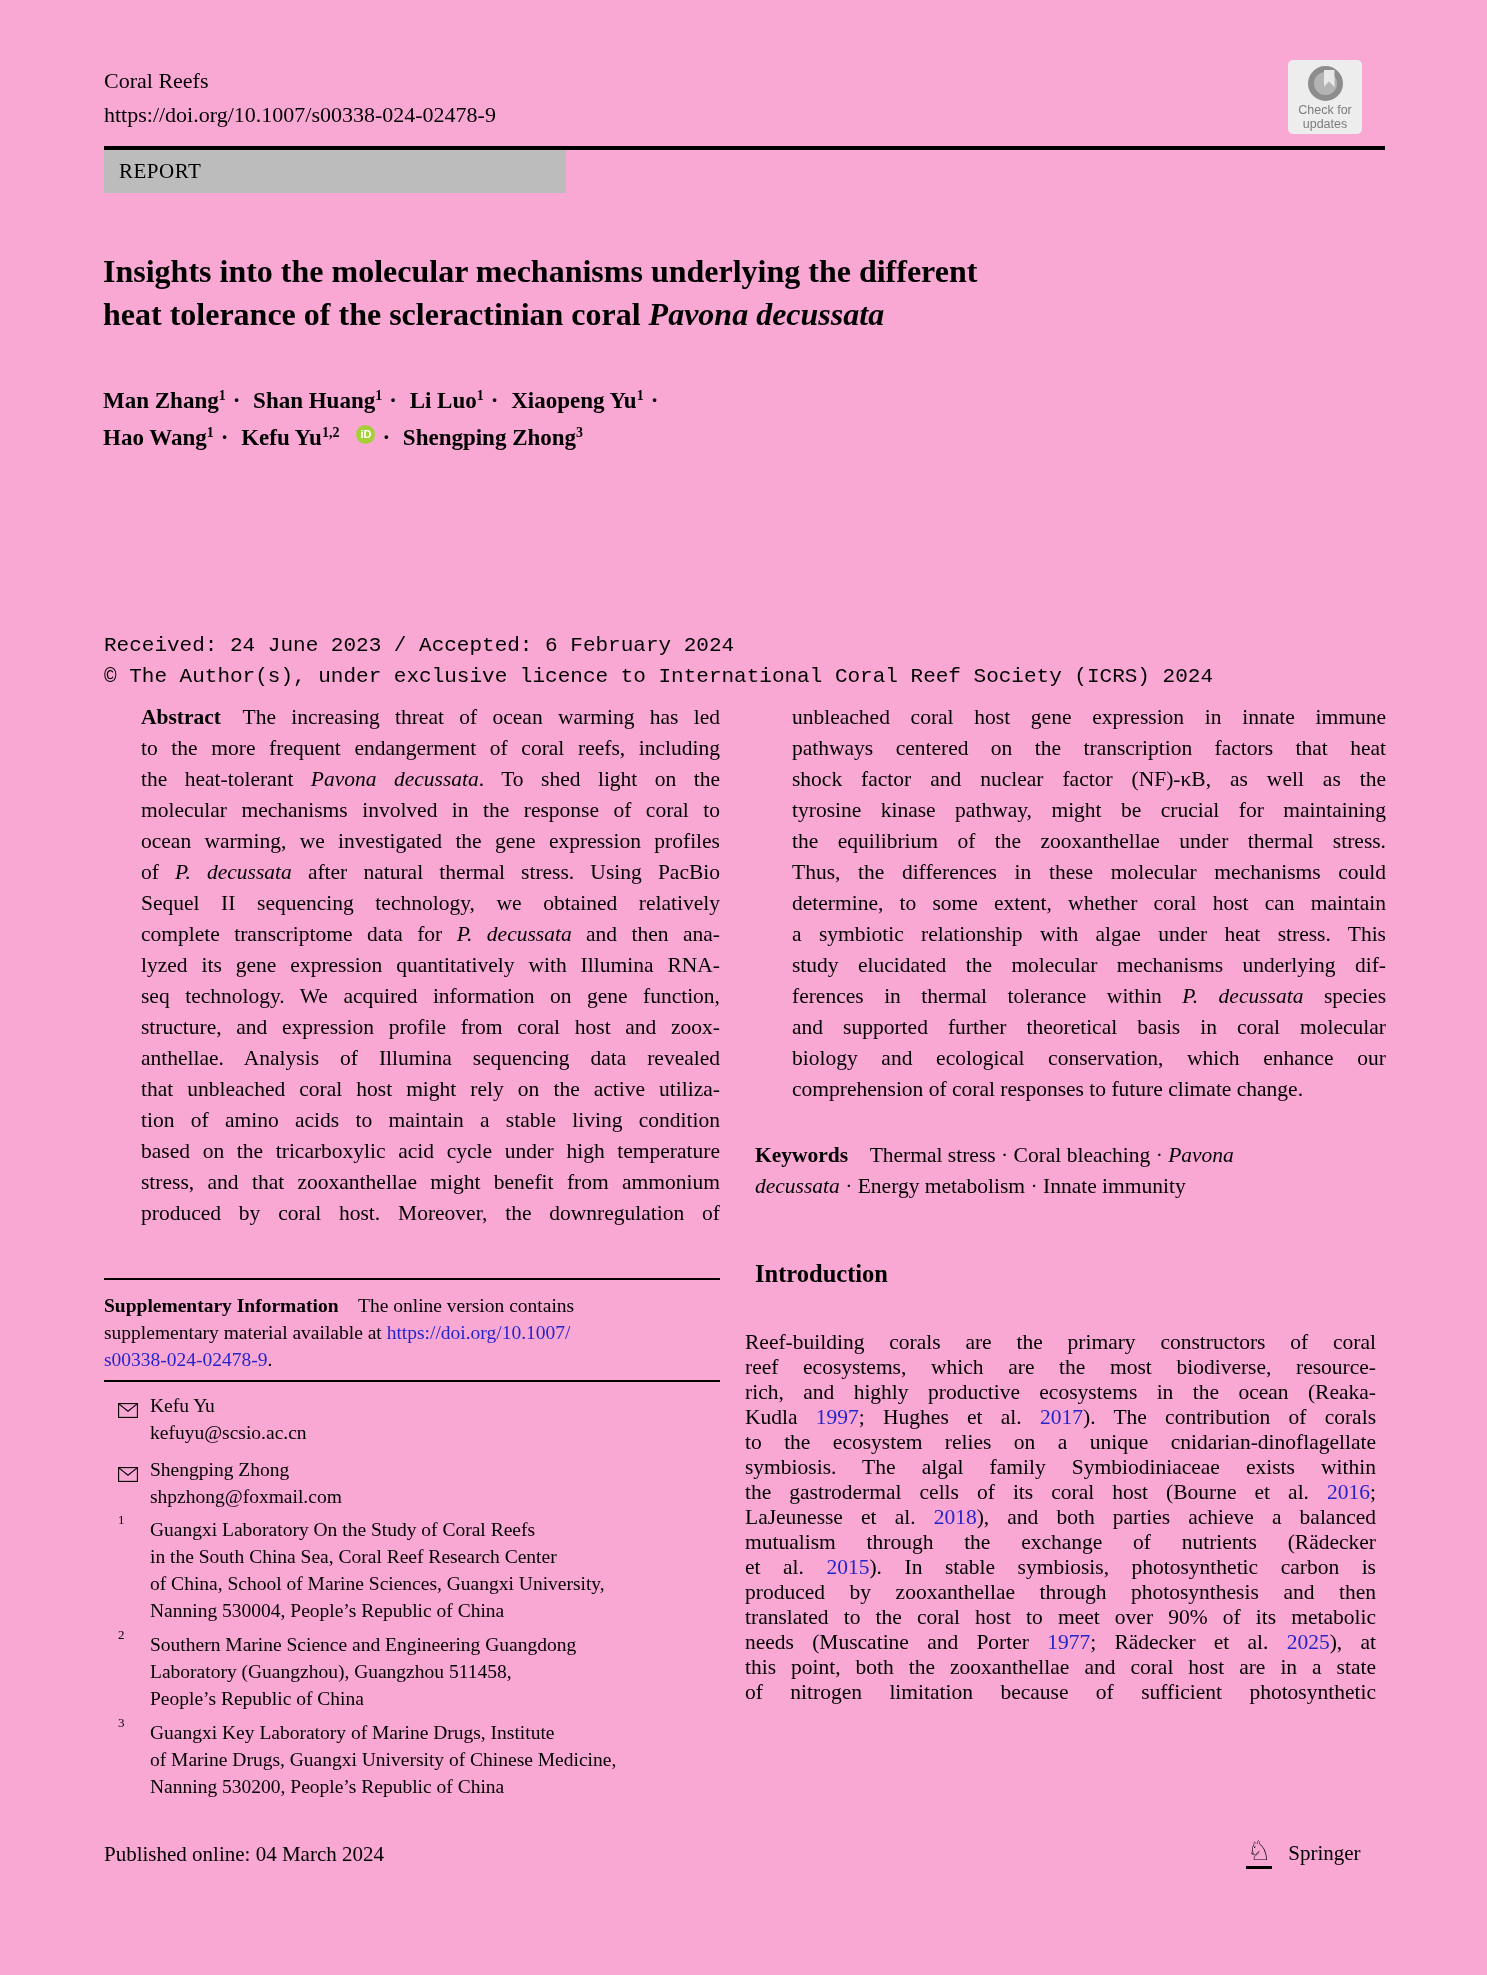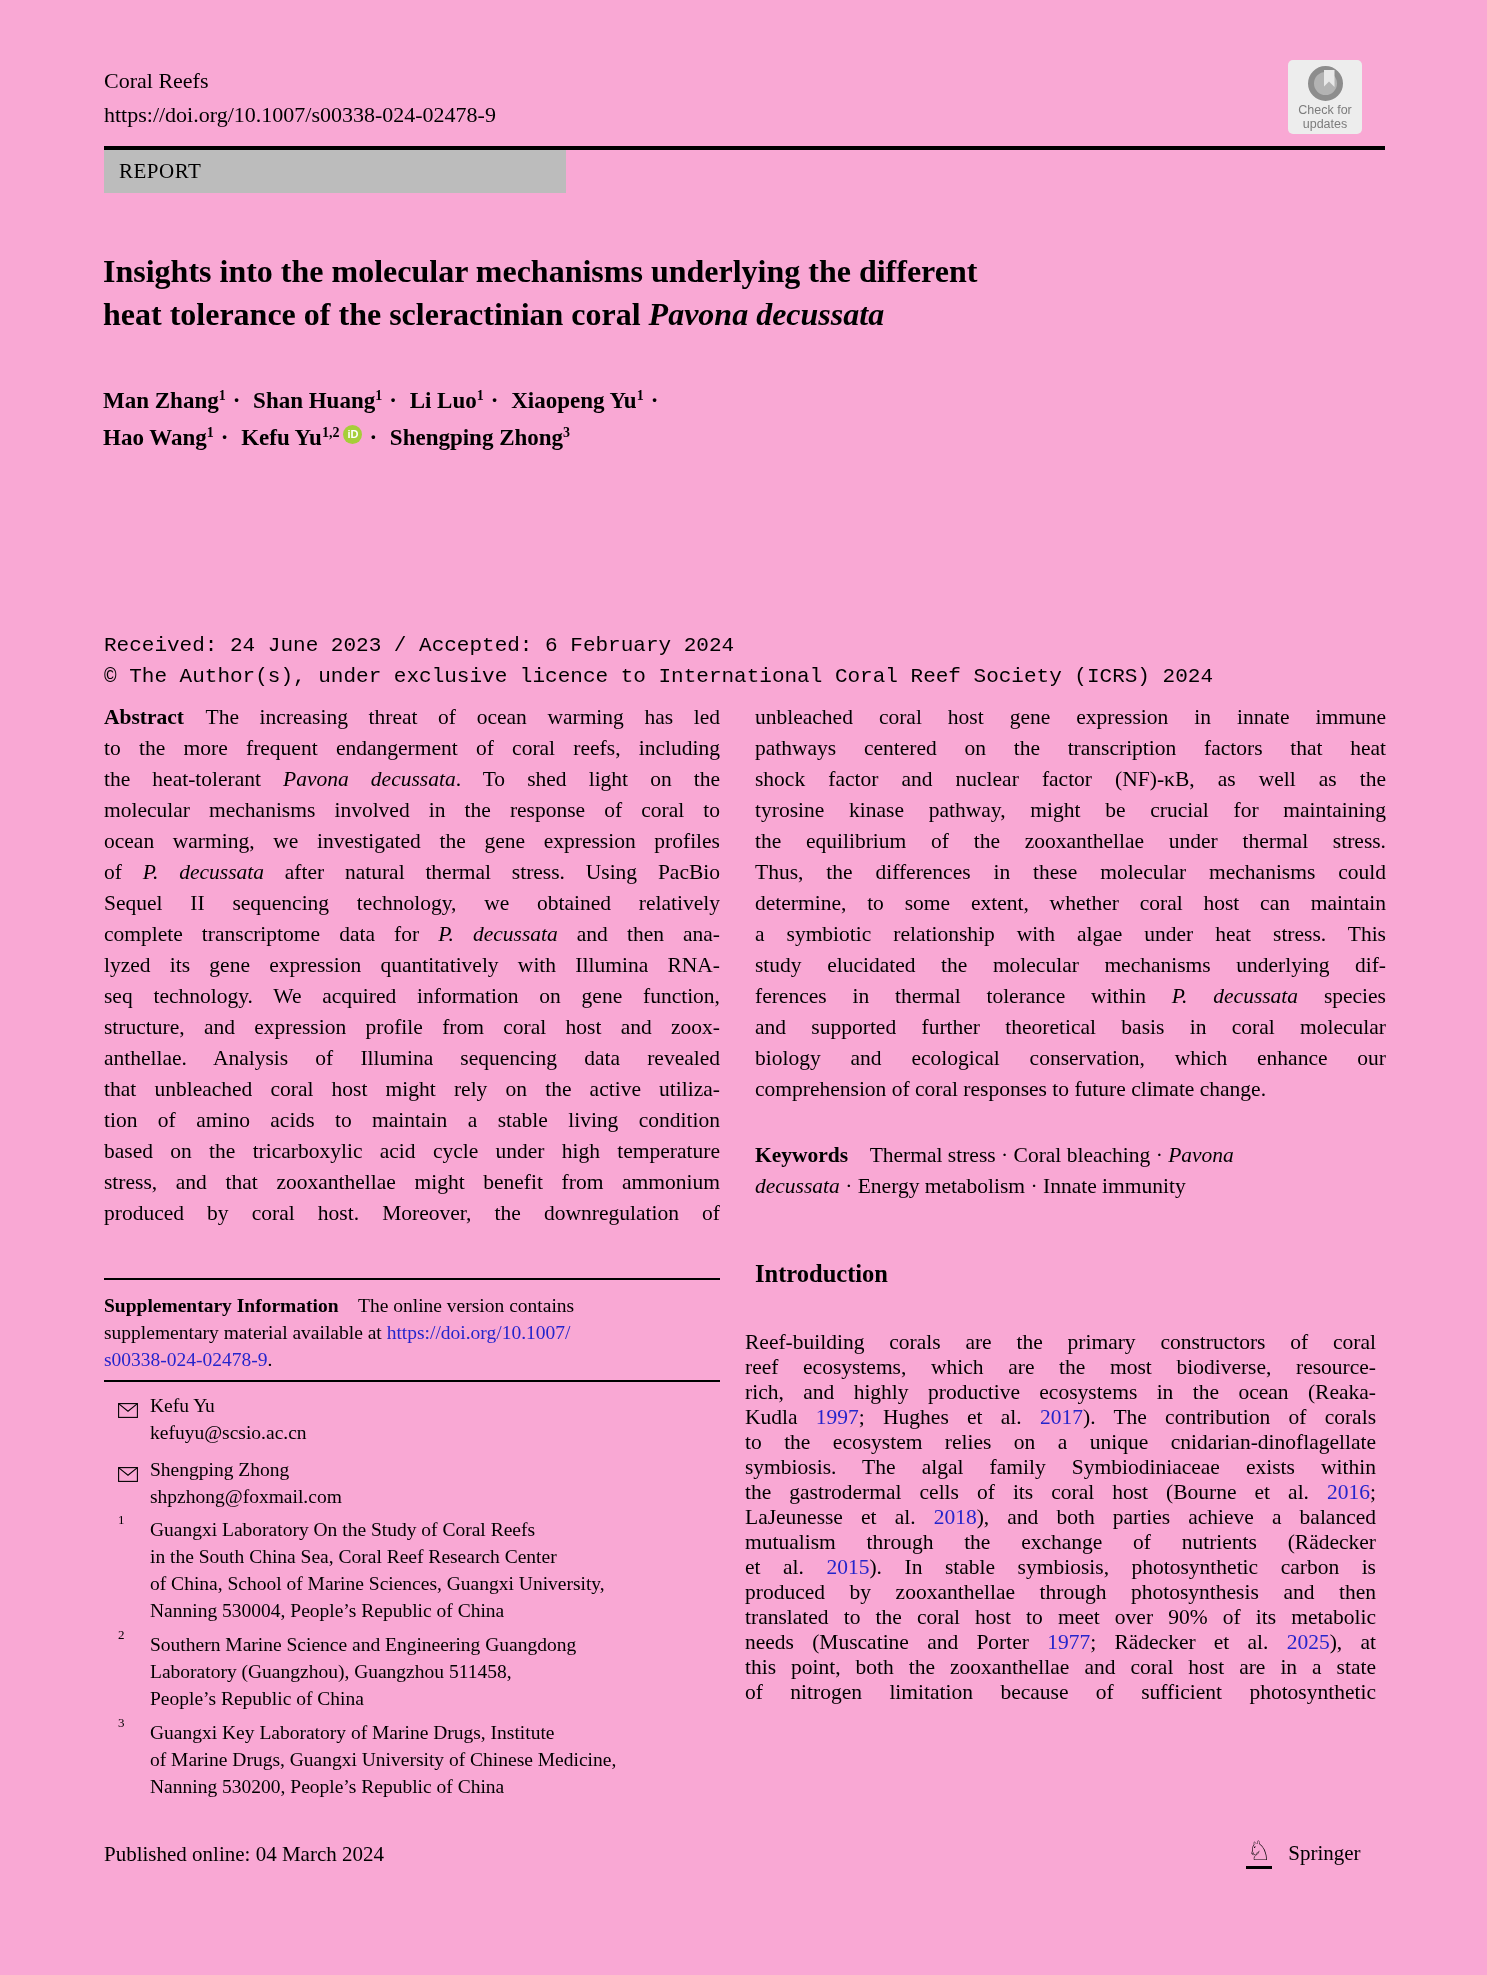--- a/index.html
+++ b/index.html
@@ -25,25 +25,25 @@
   .thick-rule{left:104px;top:146px;width:1281px;height:4px;background:#000;}
   .report-box{left:104px;top:150px;width:462px;height:43px;background:var(--report-bg,#bcbcbc);}
   .report-box span{display:block;line-height:43px;padding-left:15px;font-size:21px;letter-spacing:.5px;}
   
   .title{left:103px;top:250px;width:1180px;font-size:32px;font-weight:bold;line-height:43px;}
   .authors{left:103px;top:384px;width:900px;font-size:23px;font-weight:bold;line-height:34px;}
   .authors .sup{font-size:14px;position:relative;top:-8px;}
   .authors .sep{margin:0 7px;}
   .orcid{display:inline-block;width:19px;height:19px;border-radius:50%;background:var(--orcid-green,#a6ce39);
          color:#fff;font-family:"Liberation Sans",sans-serif;font-size:11px;font-weight:bold;
-         line-height:19px;text-align:center;position:relative;top:-7px;margin-left:4px;cursor:pointer;}
+         line-height:19px;text-align:center;position:relative;top:-7px;margin-left:17px;cursor:pointer;}
   .received{left:104px;top:630px;font-size:21px;line-height:31px;font-family:Liberation Mono, monospace;}
   
   .col-left{left:104px;top:702px;width:616px;font-size:21.5px;}
-  .col-left .line,.col-right .line{line-height:31px;}
+  .col-left .line,.col-right .line{line-height:31px;margin-left:37px;}
   .col-right{left:755px;top:702px;width:631px;font-size:21.5px;}
   .keywords{left:755px;top:1140px;width:631px;font-size:21.5px;}
   .keywords .line{line-height:31px;}
   .intro-head{left:755px;top:1260px;font-size:24.5px;font-weight:bold;}
   .intro-par{left:745px;top:1330px;width:631px;font-size:21.5px;}
   .fn-rule1{left:104px;top:1278px;width:616px;height:2px;background:#000;}
   .supp{left:104px;top:1292px;width:616px;font-size:19.5px;}
   .supp .line{line-height:27px;}
   .fn-rule2{left:104px;top:1380px;width:616px;height:2px;background:#000;}
   .corr{left:104px;top:1392px;width:616px;font-size:19.5px;line-height:27px;}

